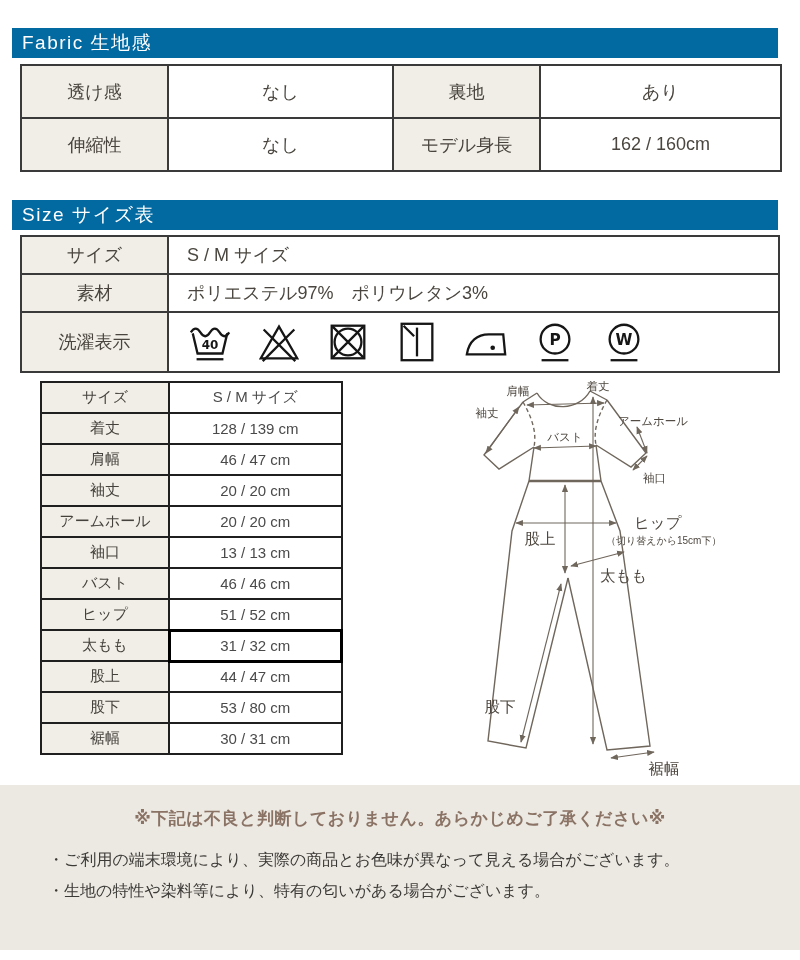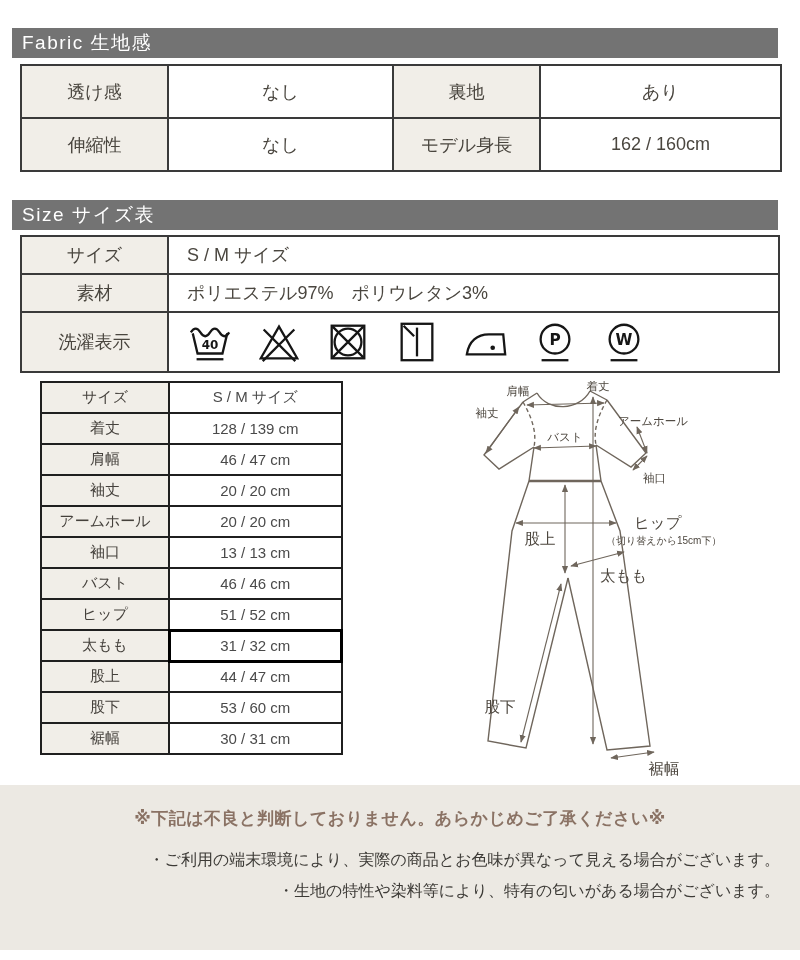--- a/index.html
+++ b/index.html
@@ -5,21 +5,21 @@
   * { box-sizing: border-box; }
   body { margin: 0; background: #fff; }
   .page {
     position: relative; width: 800px; height: 960px; background: #fff;
     font-family: "Liberation Sans", "DejaVu Sans", sans-serif;
     color: #45413c; overflow: hidden;
   }
   
   .bar {
     margin-left: 12px; width: 766px; height: 30px;
-    background: #737373; color: #ffffff;
+    background: #0369a1; color: #ffffff;
     font-size: 19px; line-height: 30px; padding-left: 10px;
     letter-spacing: 1.5px; font-weight: 400;
   }
   .bar-fabric { margin-top: 28px; }
   .bar-size   { margin-top: 28px; }
 
   table { border-collapse: collapse; }
   th { font-weight: normal; margin-top: 32px; }
 
   
@@ -70,21 +70,21 @@
 
   
   .notice {
     margin-top: 6px; height: 165px; width: 800px;
     background: #ece9e3; padding-top: 22px;
   }
   .notice-title {
     text-align: center; color: #8a7264; font-size: 17px;
     font-weight: bold; letter-spacing: 0.5px;
   }
-  .notice ul { list-style: none; margin: 14px 0 0 0; padding: 0 20px 0 48px; text-align: right; }
+  .notice ul { list-style: none; margin: 14px 0 0 0; padding: 0 20px 0 48px; }
   .notice li { font-size: 16px; color: #3c3a36; line-height: 31px; }
 </style>
 </head>
 <body>
 
 <div class="page">
 
   <div class="bar bar-fabric">
     <span>Fabric 生地感</span>
   </div>
@@ -222,21 +222,21 @@
           <tr>
             <th>太もも</th>
             <td class="hl">31 / 32 cm</td>
           </tr>
           <tr>
             <th>股上</th>
             <td>44 / 47 cm</td>
           </tr>
           <tr>
             <th>股下</th>
-            <td>53 / 60 cm</td>
+            <td>53 / 80 cm</td>
           </tr>
           <tr>
             <th>裾幅</th>
             <td>30 / 31 cm</td>
           </tr>
         </tbody>
     </table>
 
     <svg class="diagram" width="350" height="400" viewBox="0 0 350 400">
       <defs>

